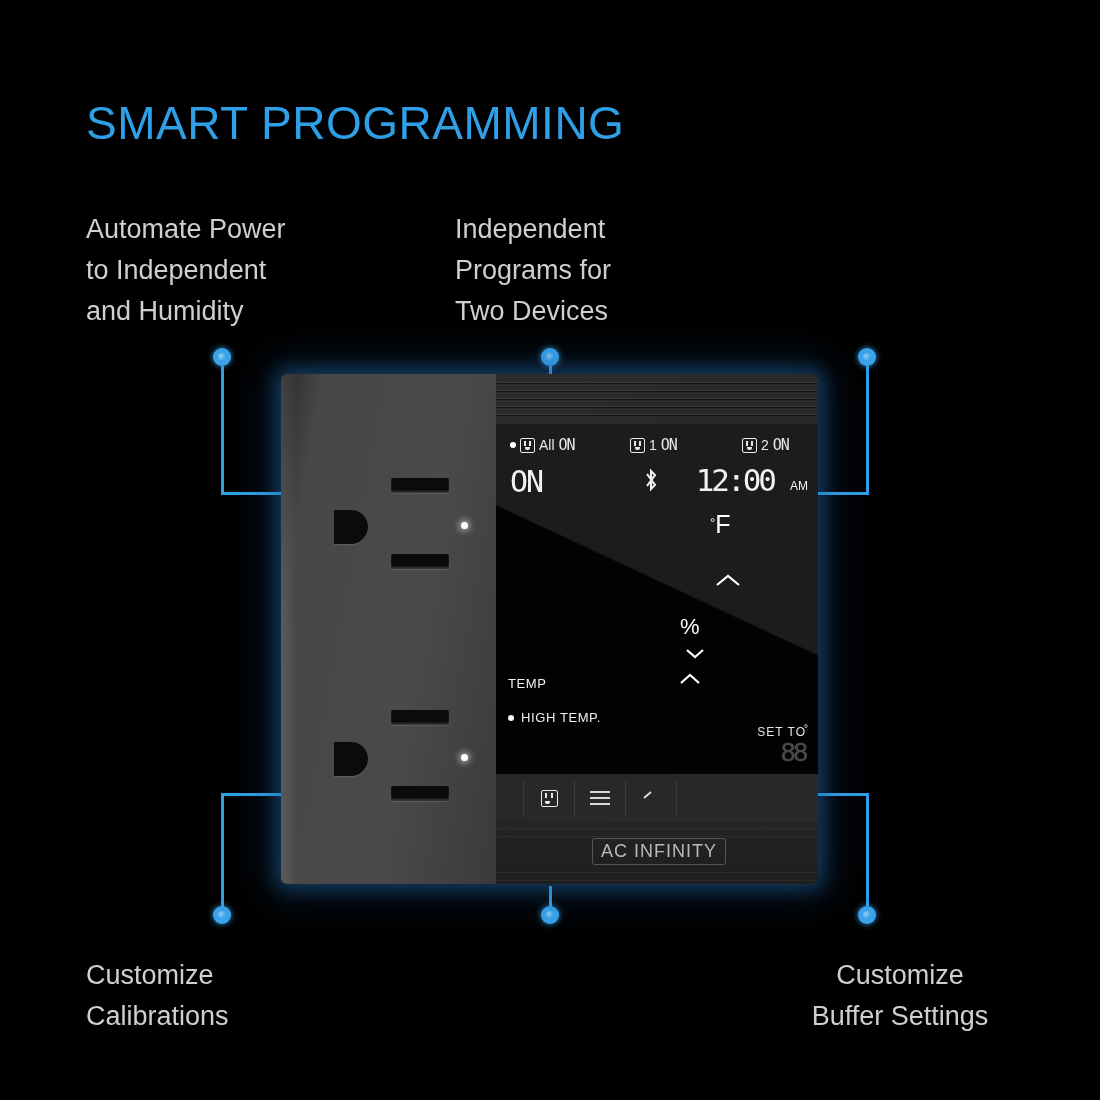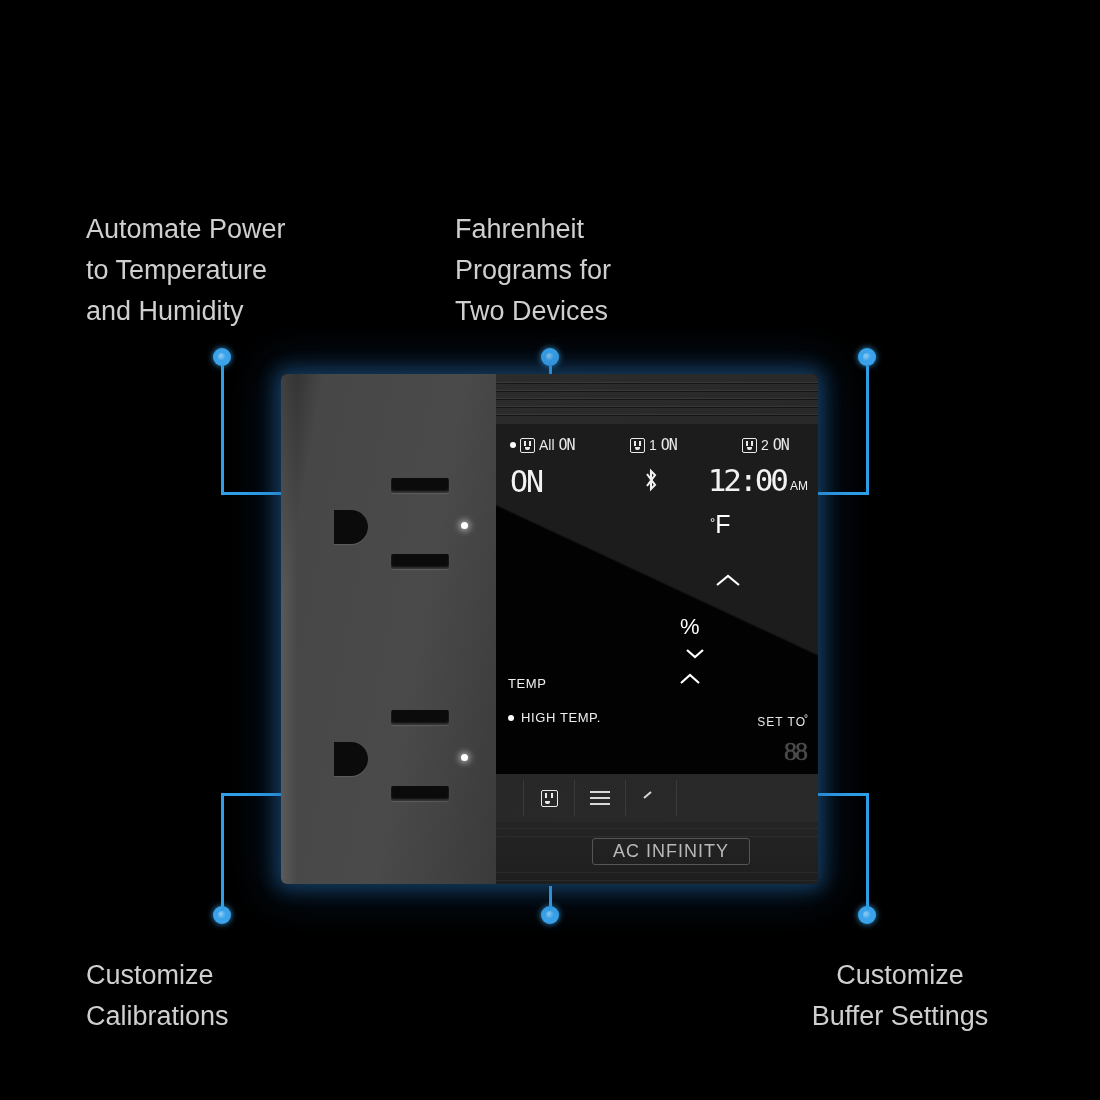--- a/index.html
+++ b/index.html
@@ -139,21 +139,21 @@
     position:absolute; left:14px; top:40px;
     font-family:"DejaVu Sans Mono", monospace; font-size:30px;
     color:#f2f2f2; letter-spacing:-2px;
   }
   .bt {
     position:absolute; left:147px; top:44px; font-size:20px; color:#f2f2f2;
     line-height:1;
   }
   .clock {
     position:absolute; right:10px; top:38px;
-    display:flex; align-items:flex-end; gap:4px;
+    display:flex; align-items:flex-end; gap:16px;
   }
   .clock .t { font-family:"DejaVu Sans Mono", monospace; font-size:31px; color:#f2f2f2; letter-spacing:-3px;}
   .clock .mer { font-size:12px; color:#f2f2f2; font-family:"Liberation Sans",sans-serif; padding-bottom:5px;}
 
   .bignum {
     position:absolute; left:76px; top:72px;
     font-family:"DejaVu Sans Mono", monospace;
     font-size:135px; line-height:115px; color:#ffffff;
     letter-spacing:-4px; font-weight:400;
   }
@@ -190,22 +190,22 @@
     color:#efefef; font-size:13px; letter-spacing:.6px;
     display:flex; align-items:center; gap:7px;
     font-family:"Liberation Sans",sans-serif;
   }
   .setto {
     position:absolute; right:12px; bottom:10px; text-align:right;
   }
   .setto .lbl { color:#e6e6e6; font-size:12px; letter-spacing:1px; font-family:"Liberation Sans",sans-serif;}
   .setto .deg { color:#e6e6e6; font-size:10px; position:absolute; right:-2px; top:1px;}
   .setto .val {
-    font-family:Liberation Serif, serif; font-size:26px;
-    color:#4a4a4a; letter-spacing:-2px; line-height:24px; margin-top:10px;
+    font-family:Liberation Sans, sans-serif; font-size:26px;
+    color:#4a4a4a; letter-spacing:-2px; line-height:24px; margin-top:0;
     text-shadow: 0 0 1px #5a5a5a;
   }
 
   
   .btnstrip {
     position:absolute; left:0; top:400px; width:100%; height:48px;
     display:flex; align-items:center; padding-left:28px; gap:0;
   }
   .kbtn {
     width:52px; height:36px; border-left:1px solid #3a3a3a; border-right:1px solid #3a3a3a;
@@ -217,35 +217,36 @@
 
   .brandzone {
     position:absolute; left:0; top:448px; width:100%; height:62px;
     background: linear-gradient(180deg,#242424,#1e1e1e);
   }
   .brandzone i {
     position:absolute; left:0; width:100%; height:1px; background:rgba(255,255,255,.05);
   }
   .brand {
     position:absolute; left:96px; top:16px;
-    border:1px solid #555; border-radius:3px; padding:2px 20px;
+    border:1px solid #555; border-radius:3px; padding:2px 8px;
     color:#b9b9b9; font-size:18px; letter-spacing:1px;
     font-family:"Liberation Sans",sans-serif; white-space:nowrap;
   }
 </style>
 </head>
 <body>
 
 <div id="stage">
 
+  <div class="title">SMART PROGRAMMING</div>
 
   <div class="caption cap-tl">Automate Power
-to Temperature
+to Independent
 and Humidity</div>
-  <div class="caption cap-tc">Fahrenheit
+  <div class="caption cap-tc">Independent
 Programs for
 Two Devices</div>
   <div class="caption cap-bl">Customize
 Calibrations</div>
   <div class="caption cap-br">Customize
 Buffer Settings</div>
 
   <div class="cdot" style="left:213px; top:348px;"></div>
   <div class="cline v" style="left:221px; top:366px; height:128px;"></div>
   <div class="cline h" style="left:221px; top:492px; width:74px;"></div>

